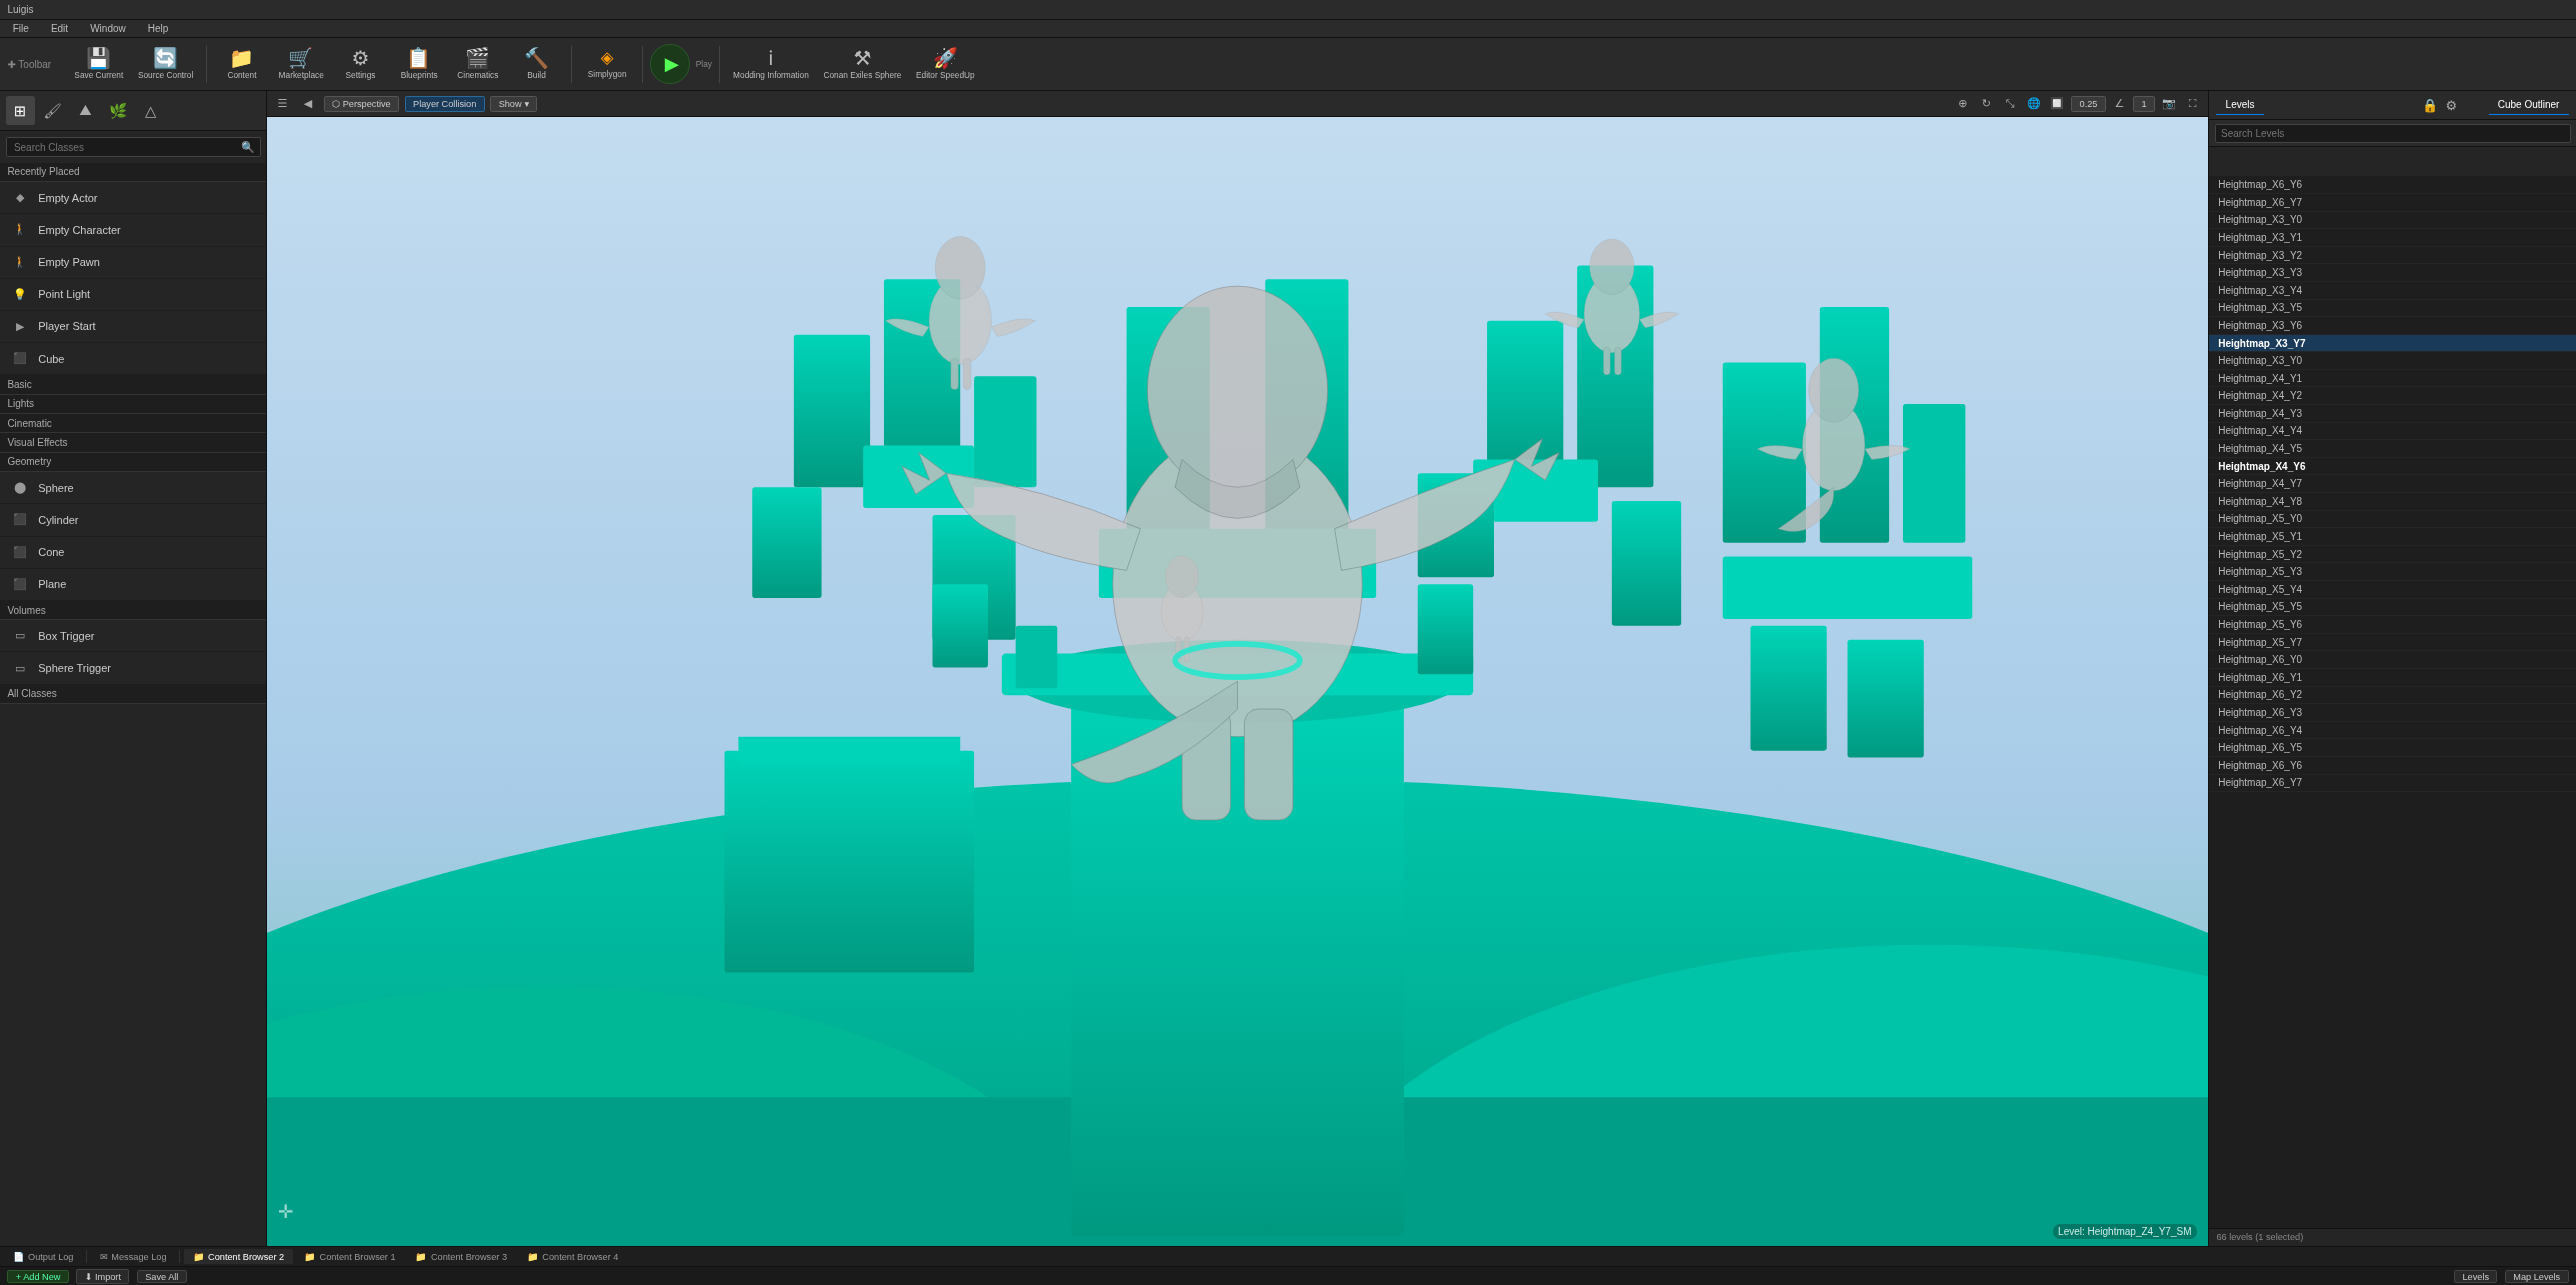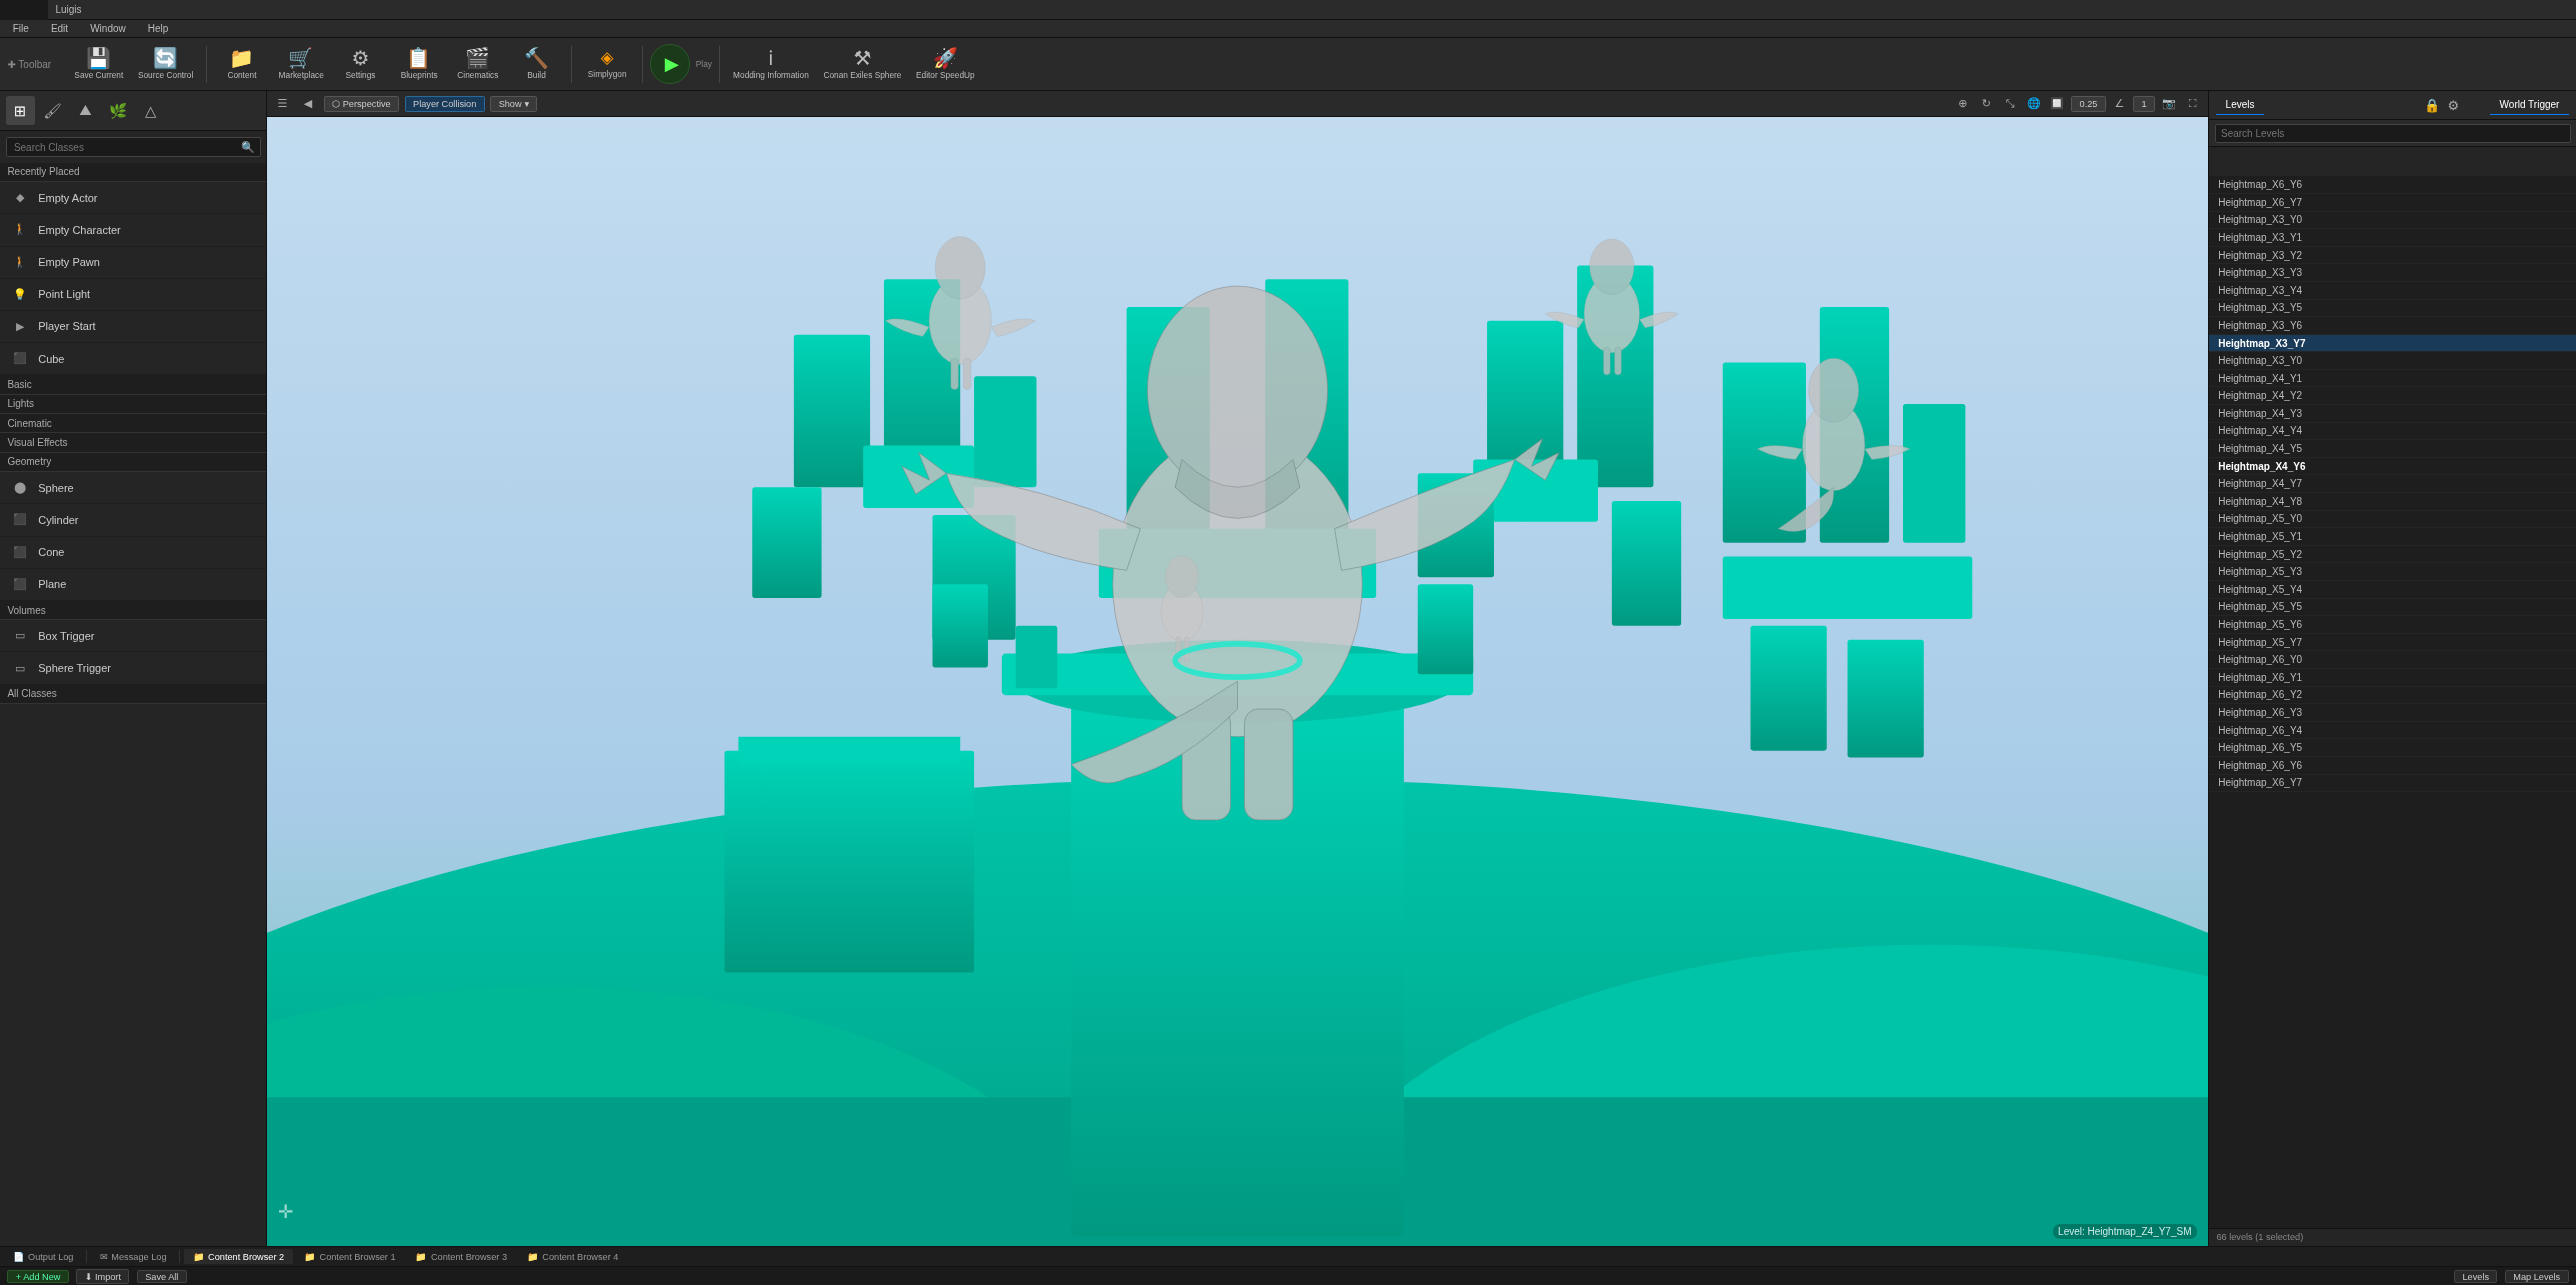--- a/index.html
+++ b/index.html
@@ -19,21 +19,20 @@
     #titlebar {
       background: #2b2b2b;
       height: 20px;
       display: flex;
       align-items: center;
       padding: 0 7.4px;
       font-size: 10px;
       color: #bbb;
       flex-shrink: 0;
       border-bottom: 0.9px solid #111;
-      margin-left: 48px;
     }
     #titlebar .title { flex: 1; text-align: center; }
     #menu-bar {
       background: #2b2b2b;
       height: 18.4px;
       display: flex;
       align-items: center;
       padding: 0 9px;
       gap: 14.7px;
       font-size: 10px;
@@ -756,21 +755,21 @@
 
   <div id="right-panel">
 
     <div id="levels-header">
       <span class="panel-tab active">Levels</span>
       <div class="right-header-icons">
         <span>🔒</span>
         <span>⚙</span>
       </div>
       <div style="margin-left:7.4px;display:flex;align-items:center;gap:7.4px;">
-        <span class="panel-tab active" style="margin-left:14.7px;">World Trigger</span>
+        <span class="panel-tab active" style="margin-left:14.7px;">Cube Outliner</span>
       </div>
     </div>
 
     <div id="levels-search">
       <input type="text" placeholder="Search Levels" style="">
     </div>
 
     <div id="levels-list">
     <div class="level-item">Heightmap_X6_Y6</div>
         <div class="level-item">Heightmap_X6_Y7</div>

